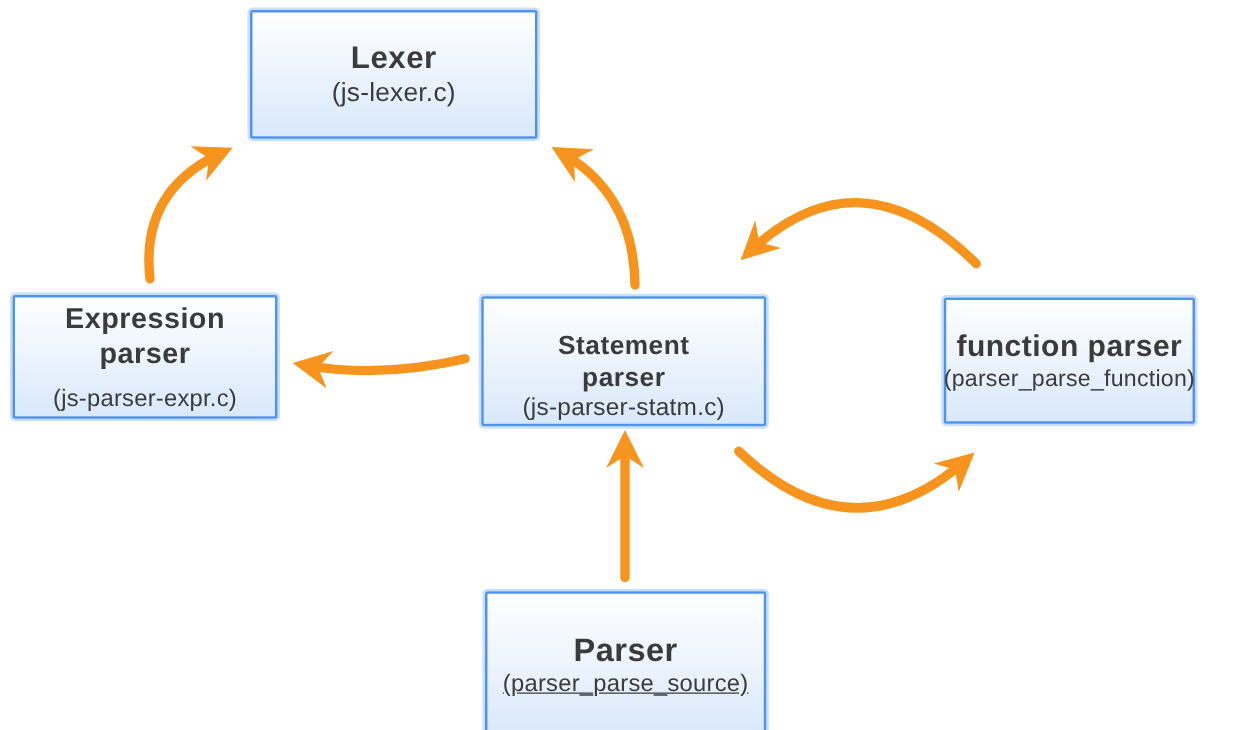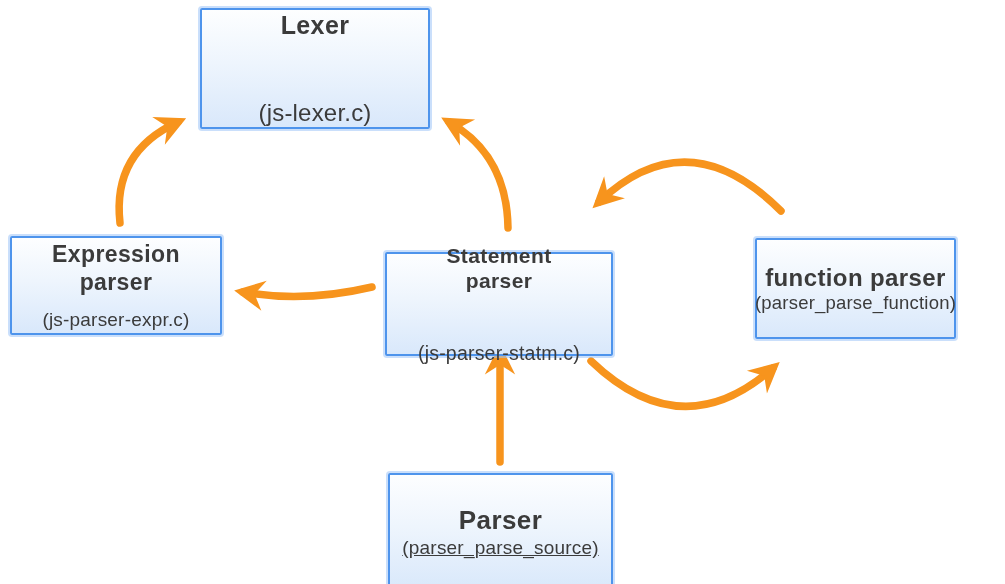--- a/index.html
+++ b/index.html
@@ -40,31 +40,31 @@
   }
   .node .title {
     font-weight: 700;
     letter-spacing: 0.4px;
   }
   .node .subtitle {
     font-weight: 400;
     letter-spacing: 0.2px;
   }
 
-  .node-lexer      { left: 200px; top: 8px;   width: 230px; height: 121px; justify-content: space-between; }
+  .node-lexer      { left: 200px; top: 8px;   width: 230px; height: 103px; }
   .node-lexer .title    { font-size: 25px; }
-  .node-lexer .subtitle { font-size: 24px; }
+  .node-lexer .subtitle { font-size: 21px; }
 
   .node-expression { left: 10px;  top: 236px; width: 212px; height: 99px; padding: 0 14px; }
   .node-expression .title    { font-size: 23px; }
   .node-expression .subtitle { font-size: 19px; margin-top: 12px; }
 
-  .node-statement  { left: 385px; top: 252px; width: 228px; height: 104px; padding: 0 18px; }
+  .node-statement  { left: 385px; top: 237px; width: 228px; height: 104px; padding: 0 18px; justify-content: flex-end; }
   .node-statement .title    { font-size: 21px; }
-  .node-statement .subtitle { font-size: 19.5px; margin-top: 48px; }
+  .node-statement .subtitle { font-size: 19.5px; }
 
   .node-function   { left: 755px; top: 238px; width: 201px; height: 101px; }
   .node-function .title    { font-size: 24px; }
   .node-function .subtitle { font-size: 18.5px; }
 
   .node-parser     { left: 388px; top: 473px; width: 225px; height: 118px; }
   .node-parser .title    { font-size: 26px; }
   .node-parser .subtitle { font-size: 19px; text-decoration: underline; }
 
   .node-statement .title,

